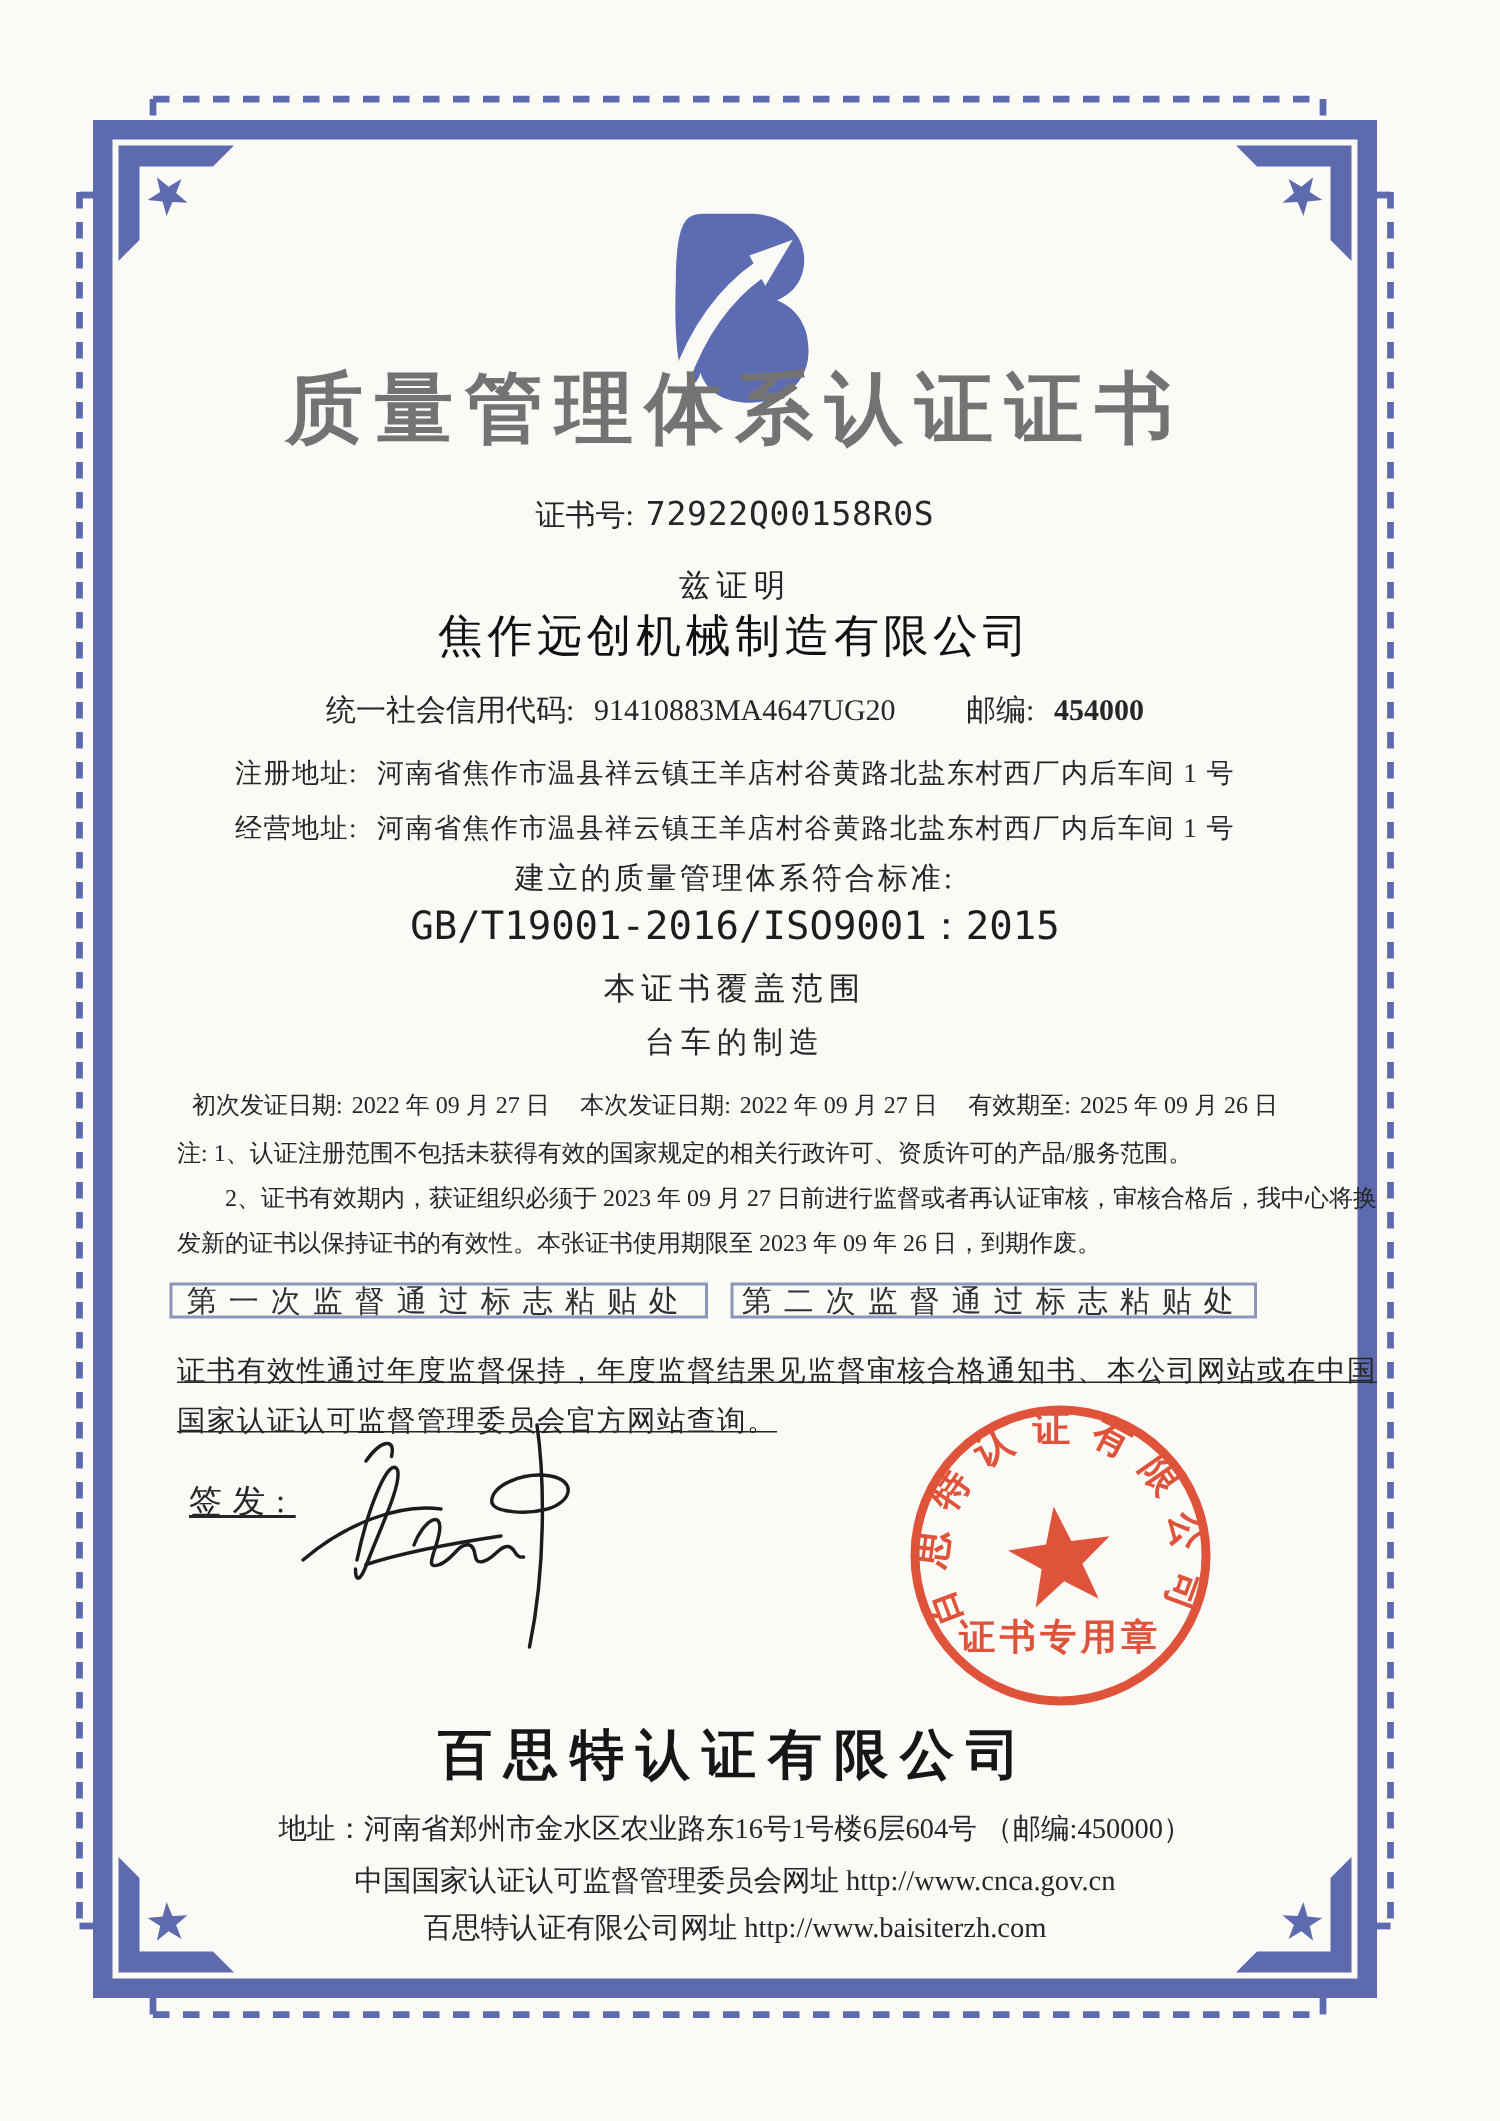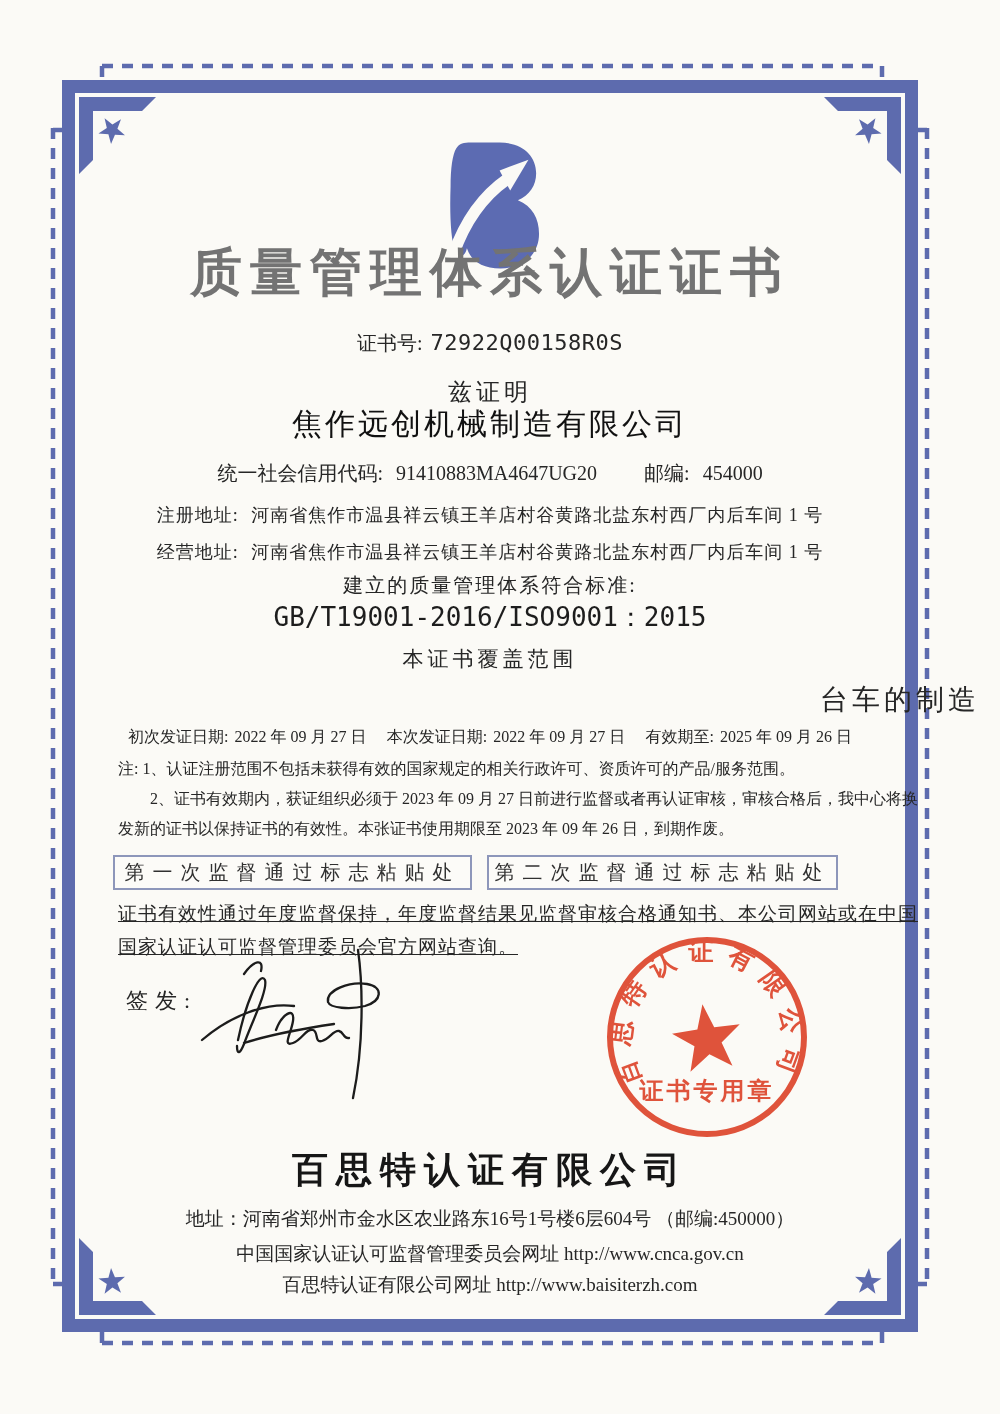--- a/index.html
+++ b/index.html
@@ -18,46 +18,46 @@
   .row-center{left:0;right:20px;text-align:center;}
   .b-stroke{stroke:var(--border-blue);fill:none;}
   .b-fill{fill:var(--border-blue);stroke:none;}
   .logo-fill{fill:#5c6bb2;}
   .seal-stroke{stroke:var(--seal-red);fill:none;}
   .seal-fill{fill:var(--seal-red);stroke:none;}
   .sig-stroke{stroke:#1c1c1c;fill:none;stroke-width:2.3;stroke-linecap:round;stroke-linejoin:round;}
   .title{top:238px;font-size:52px;font-weight:700;letter-spacing:8px;color:#737373;}
   .certno{top:330px;font-size:20px;}
   .certno .num{font-family:"DejaVu Sans Mono",monospace;font-size:22px;letter-spacing:.5px;margin-left:8px;}
-  .hereby{top:376px;font-size:24px;letter-spacing:4px;}
+  .hereby{top:376px;font-size:21px;letter-spacing:4px;}
   .company{top:404px;font-size:30px;font-weight:400;letter-spacing:3px;color:#111;}
   .credit{top:460px;font-size:20px;}
   .credit .gap{margin-left:42px;}
   .addr{font-size:18px;letter-spacing:1px;}
   .regaddr{top:503px;}
   .bizaddr{top:540px;}
   .stdintro{top:572px;font-size:20px;letter-spacing:2px;}
   .standard{top:600px;font-family:"DejaVu Sans Mono",monospace;font-size:26px;letter-spacing:0px;color:#1d1d1d;}
   .scopelabel{top:645px;font-size:21px;letter-spacing:4px;}
-  .scope{top:681px;font-size:28px;letter-spacing:4px;text-align:right;}
+  .scope{top:681px;font-size:20px;letter-spacing:4px;}
   .dates{top:727px;left:128px;right:148px;display:flex;justify-content:space-between;font-size:16px;}
   .dates .lbl{margin-right:6px;}
   .note{font-size:16px;left:118px;right:60px;}
   .note1{top:759px;}
   .note2a{top:789px;left:150px;}
   .note2b{top:819px;}
-  .stickerbox{top:855px;height:35px;border:2px solid #8d96ba;box-sizing:border-box;
+  .stickerbox{top:855px;height:24px;border:2px solid #8d96ba;box-sizing:border-box;
     display:flex;align-items:center;justify-content:center;
     font-size:20px;letter-spacing:8px;color:#303030;background:#fcfbf8;}
   .box1{left:113px;width:359px;}
   .box2{left:487px;width:351px;}
   .validity{font-size:19px;left:118px;right:60px;letter-spacing:1px;text-decoration:underline;}
   .validity1{top:901px;}
   .validity2{top:934px;}
-  .signlabel{top:986px;left:126px;font-size:22px;letter-spacing:7px;}
+  .signlabel{top:986px;left:126px;font-size:22px;letter-spacing:7px;text-decoration:underline;}
   .issuer{top:1146px;font-size:36px;font-weight:700;letter-spacing:8px;color:#161616;}
   .footline{font-size:19px;}
   .issueraddr{top:1206px;}
   .cnca{top:1241px;}
   .site{top:1272px;}
   .sealtext{font-family:"Liberation Serif","DejaVu Serif",serif;font-weight:700;}
 </style>
 </head>
 <body>
 
@@ -120,21 +120,21 @@
 </div>
 
 <div class="abs row-center hereby">兹证明</div>
 
 <div class="abs row-center company">焦作远创机械制造有限公司</div>
 
 <div class="abs row-center credit">
   <span>统一社会信用代码:</span>
   <span style="margin-left:8px;">91410883MA4647UG20</span>
   <span class="gap">邮编:</span>
-  <span style="margin-left:8px;">454000</span>
+  <span style="margin-left:8px;font-weight:bold;">454000</span>
 </div>
 
 <div class="abs row-center addr regaddr">
   <span>注册地址:</span>
   <span style="margin-left:7px;">河南省焦作市温县祥云镇王羊店村谷黄路北盐东村西厂内后车间 1 号</span>
 </div>
 
 <div class="abs row-center addr bizaddr">
   <span>经营地址:</span>
   <span style="margin-left:7px;">河南省焦作市温县祥云镇王羊店村谷黄路北盐东村西厂内后车间 1 号</span>

